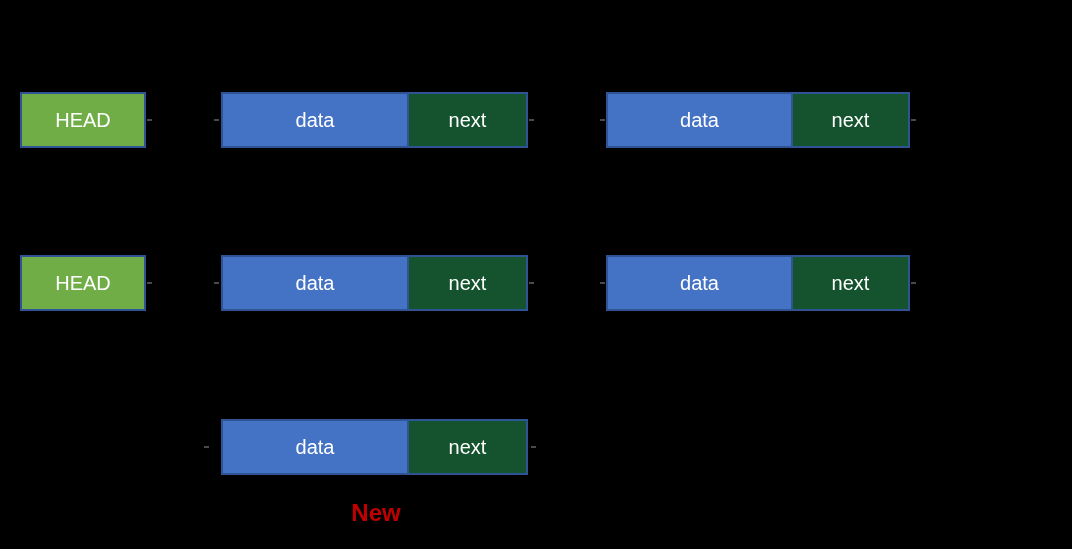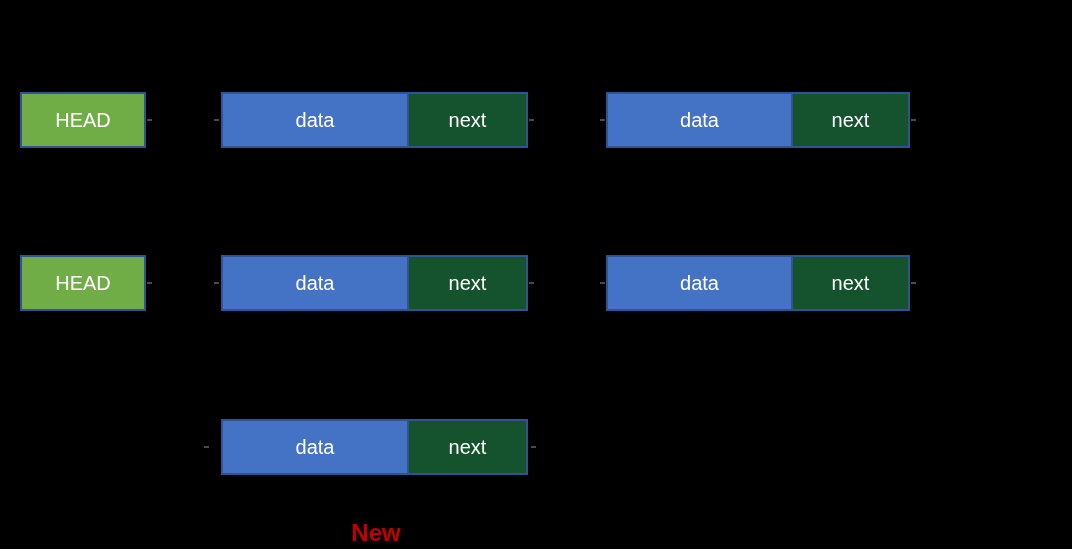--- a/index.html
+++ b/index.html
@@ -35,21 +35,20 @@
   .cell.next { background: #14532d; border-left: none; }
   .new-caption {
     position: absolute;
     left: 340px;
     top: 499px;
     width: 72px;
     text-align: center;
     color: #C00000;
     font-size: 24px;
     font-weight: bold;
-    margin-top: 20px;
   }
   .tick {
     position: absolute;
     width: 5px;
     height: 2px;
     background: #4A4A4A;
   }
 </style>
 </head>
 <body>

